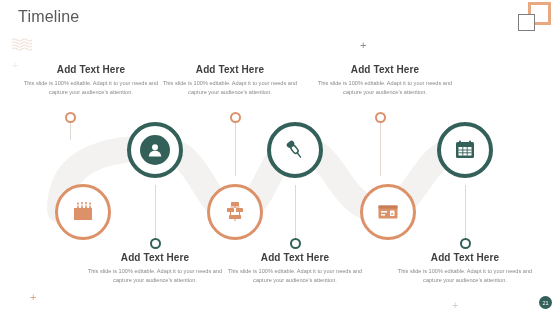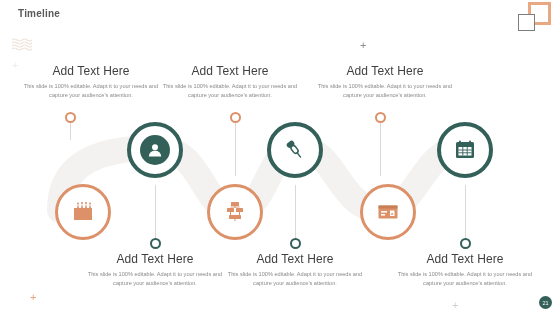--- a/index.html
+++ b/index.html
@@ -16,23 +16,23 @@
     height: 315px;
     background: #ffffff;
     overflow: hidden;
   }
 
   
   .title {
     position: absolute;
     left: 18px;
     top: 8px;
-    font-size: 10px;
+    font-size: 16px;
     color: #58595b;
-    font-weight: 700;
+    font-weight: 400;
     letter-spacing: 0.2px;
   }
 
   
   .corner-sq-orange {
     position: absolute;
     left: 528px;
     top: 2px;
     width: 23px;
     height: 23px;
@@ -129,22 +129,22 @@
   .ring.orange { border: 2px solid #dc9169; }
   .ring.teal   { border: 2px solid #336059; }
 
   
   .txt {
     position: absolute;
     width: 136px;
     text-align: center;
   }
   .txt .head {
-    font-size: 12px;
-    font-weight: normal;
+    font-size: 10px;
+    font-weight: bold;
     color: #3f3f3f;
     margin-bottom: 4px;
     letter-spacing: 0.1px;
   }
   .txt .body {
     font-size: 5.6px;
     line-height: 1.65;
     color: #8a8a8a;
   }
 

